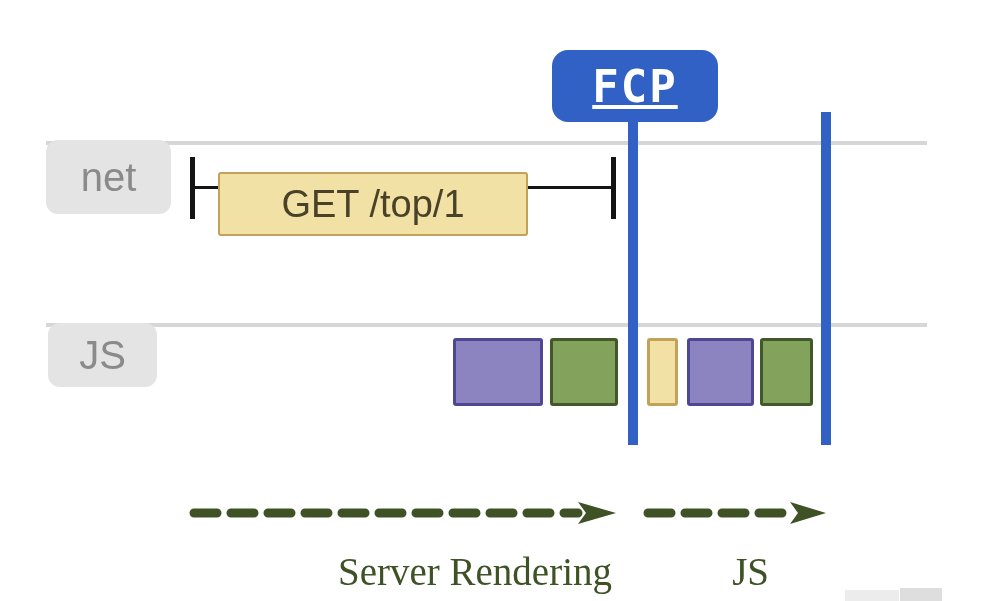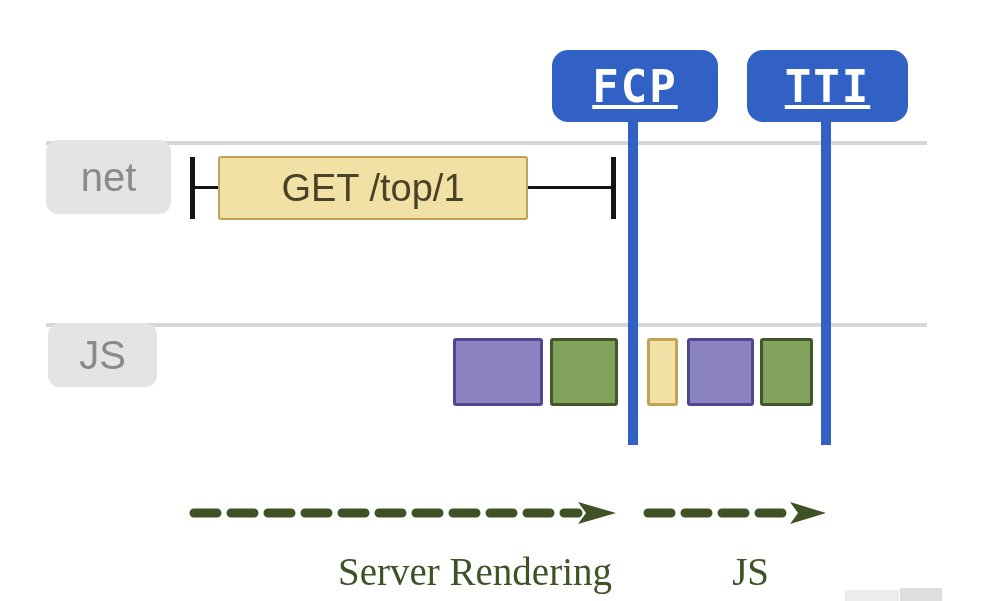--- a/index.html
+++ b/index.html
@@ -90,21 +90,21 @@
     height: 3px;
     background: #141414;
     z-index: 2;
   }
   .connector.left  { left: 193px; width: 27px; }
   .connector.right { left: 525px; width: 88px; }
 
   .request-box {
     position: absolute;
     left: 218px;
-    top: 156px;
+    top: 172px;
     width: 306px;
     height: 60px;
     background: var(--task_yellow);
     border: 2px solid var(--task_yellow_border);
     border-radius: 3px;
     color: #494228;
     font-size: 38px;
     display: flex;
     align-items: center;
     justify-content: center;
@@ -157,21 +157,20 @@
   .wm-artifact { position: absolute; z-index: 1; }
   .wm-artifact.a { left: 845px; top: 590px; width: 54px; height: 11px; background: #ececec; }
   .wm-artifact.b { left: 900px; top: 588px; width: 42px; height: 13px; background: #dedede; }
 </style>
 </head>
 <body>
 
 <div class="stage">
 
   <div class="badge fcp">FCP</div>
-  <div class="badge tti">TTI</div>
 
   <div class="vline fcp"></div>
   <div class="vline tti"></div>
 
   <div class="lane-line net"></div>
   <div class="lane-tab net">net</div>
 
   <div class="lane-line js"></div>
   <div class="lane-tab js">JS</div>
 

